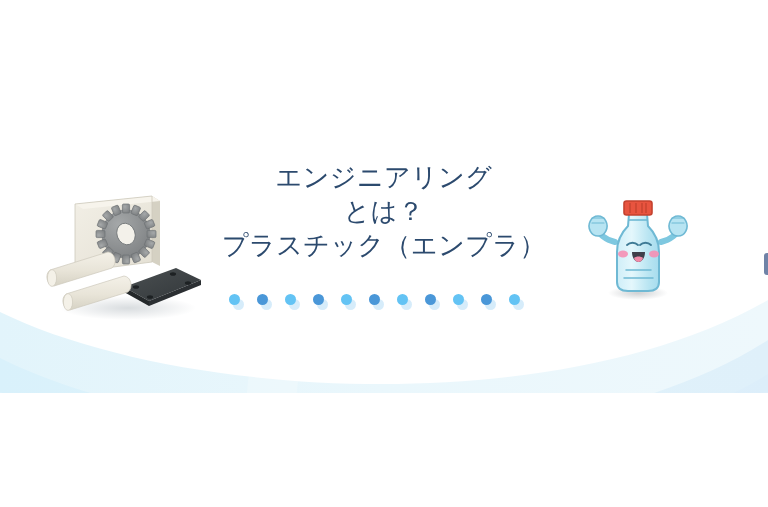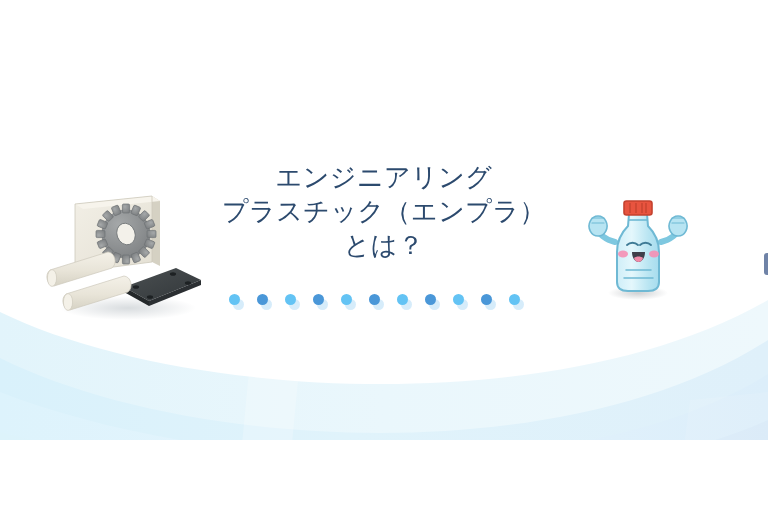--- a/index.html
+++ b/index.html
@@ -2,21 +2,21 @@
 <html><head>
 <meta charset="utf-8">
 <style>
   html,body{margin:0;padding:0;}
   body{
     width:768px;height:507px;overflow:hidden;
     background:#ffffff;
     font-family:"Liberation Sans","DejaVu Sans",sans-serif;
     position:relative;
   }
-  #stage{position:absolute;inset:0;width:768px;height:440px;overflow:hidden;background:#c4b5fd;}
+  #stage{position:absolute;inset:0;width:768px;height:393px;overflow:hidden;background:#c4b5fd;}
 
   
   .bg-layer{position:absolute;left:0;top:0;width:768px;height:507px;pointer-events:none;}
 
   
   .art-left{position:absolute;left:40px;top:188px;width:165px;height:135px;}
   .art-right{position:absolute;left:588px;top:196px;width:100px;height:112px;}
 
   
   .title-block{
@@ -223,22 +223,22 @@
     </g>
 
     <g stroke="#6fb9d4" stroke-width="1.5" stroke-linecap="round" fill="none">
       <path d="M38,74 L63,74"></path>
       <path d="M36,82 L65,82"></path>
     </g>
   </svg>
 
   <div class="title-block">
     <div class="title-line">エンジニアリング</div>
+    <div class="title-line">とは？</div>
     <div class="title-line">プラスチック（エンプラ）</div>
-    <div class="title-line">とは？</div>
   </div>
 
   <div class="dots" id="dots">
       <div class="dot-wrap">
         <div class="dot-shadow" style="background: rgb(207, 233, 250);"></div>
         <div class="dot" style="background: rgb(99, 195, 244);"></div>
       </div>
       <div class="dot-wrap">
         <div class="dot-shadow" style="background: rgb(207, 233, 250);"></div>
         <div class="dot" style="background: rgb(74, 151, 216);"></div>

